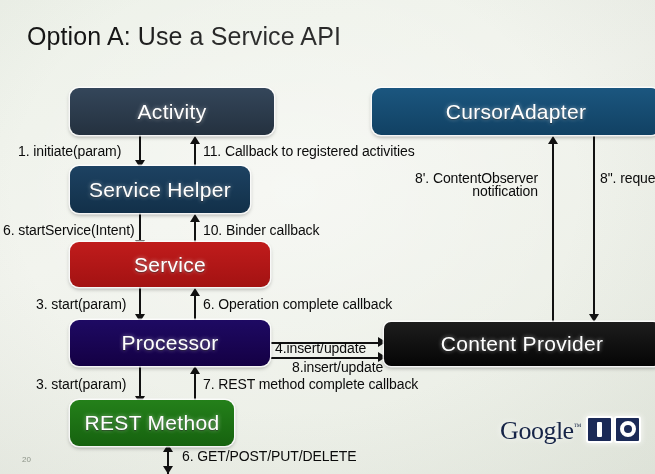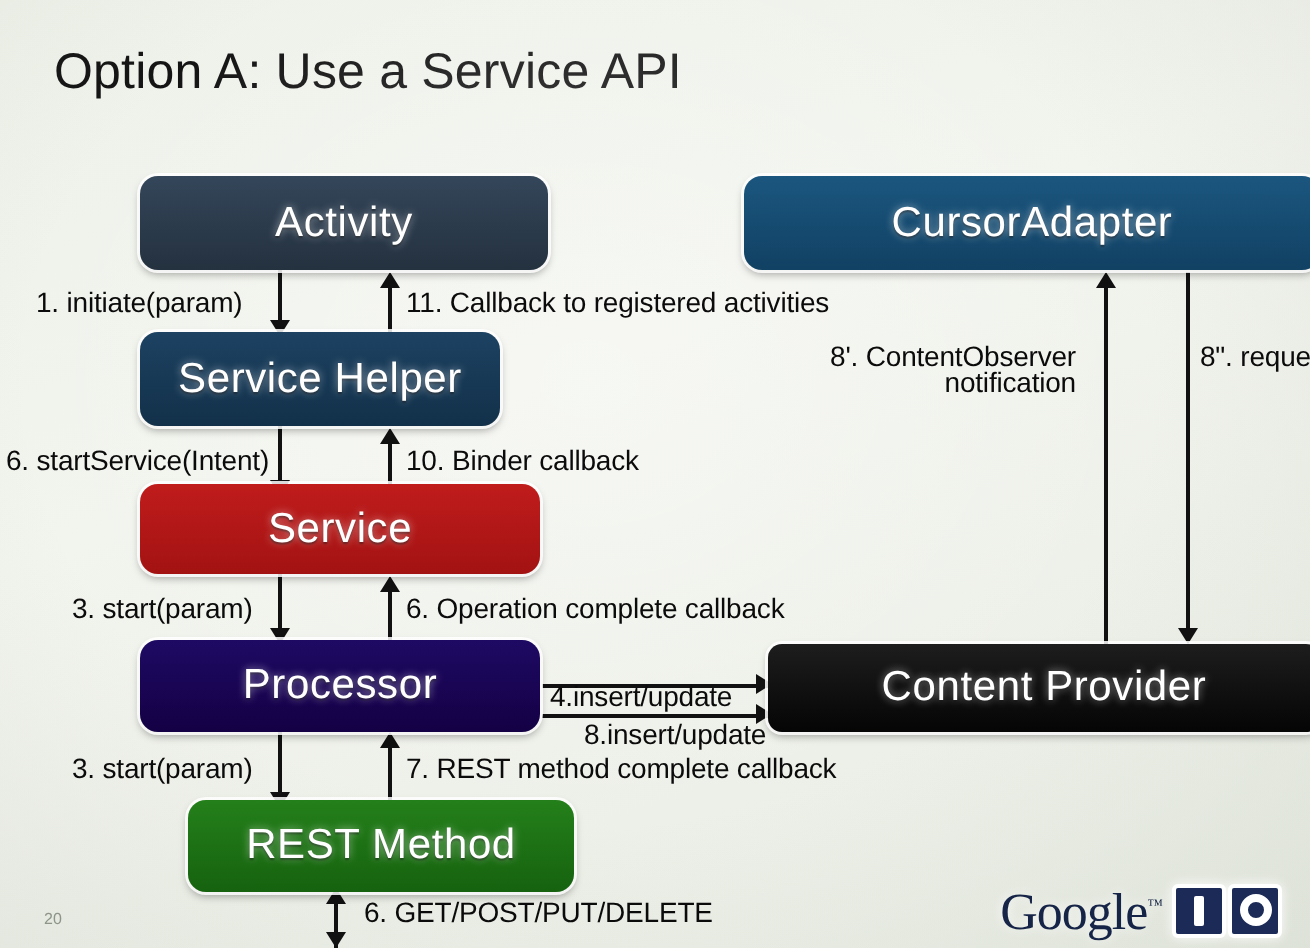--- a/index.html
+++ b/index.html
@@ -96,21 +96,21 @@
     position: absolute;
     left: 22px;
     bottom: 10px;
     font-size: 8px;
     color: #8d9488;
     z-index: 4;
   }
   .gio {
     position: absolute;
     right: 14px;
-    bottom: 4px;
+    bottom: 30px;
     display: flex;
     align-items: center;
     gap: 5px;
     z-index: 4;
     filter: drop-shadow(0 0 3px rgba(255,255,255,0.9));
   }
   .gio-word {
     font-family: "Liberation Serif", serif;
     font-size: 26px;
     color: #162447;
@@ -179,21 +179,21 @@
   <div class="arrow arrow-down" style="left:589px; top:314px;"></div>
 
   <div class="node n-activity" style="left:70px; top:88px; width:204px; height:47px;">Activity</div>
 
   <div class="node n-servicehelper" style="left:70px; top:166px; width:180px; height:47px;">Service Helper</div>
 
   <div class="node n-processor" style="left:70px; top:320px; width:200px; height:46px;">Processor</div>
 
   <div class="node n-service" style="left:70px; top:242px; width:200px; height:45px;">Service</div>
 
-  <div class="node n-restmethod" style="left:70px; top:400px; width:193px; height:46px;margin-left:24px;">REST Method</div>
+  <div class="node n-restmethod" style="left:70px; top:400px; width:164px; height:46px;">REST Method</div>
 
   <div class="node n-cursoradapter" style="left:372px; top:88px; width:288px; height:47px;">CursorAdapter</div>
 
   <div class="node n-contentprovider" style="left:384px; top:322px; width:276px; height:44px;">Content Provider</div>
 
   <div class="elabel" style="left:18px; top:145px;">1. initiate(param)</div>
 
   <div class="elabel" style="left:203px; top:145px;">11. Callback to registered activities</div>
 
   <div class="elabel" style="left:3px; top:224px;">6. startService(Intent)</div>

